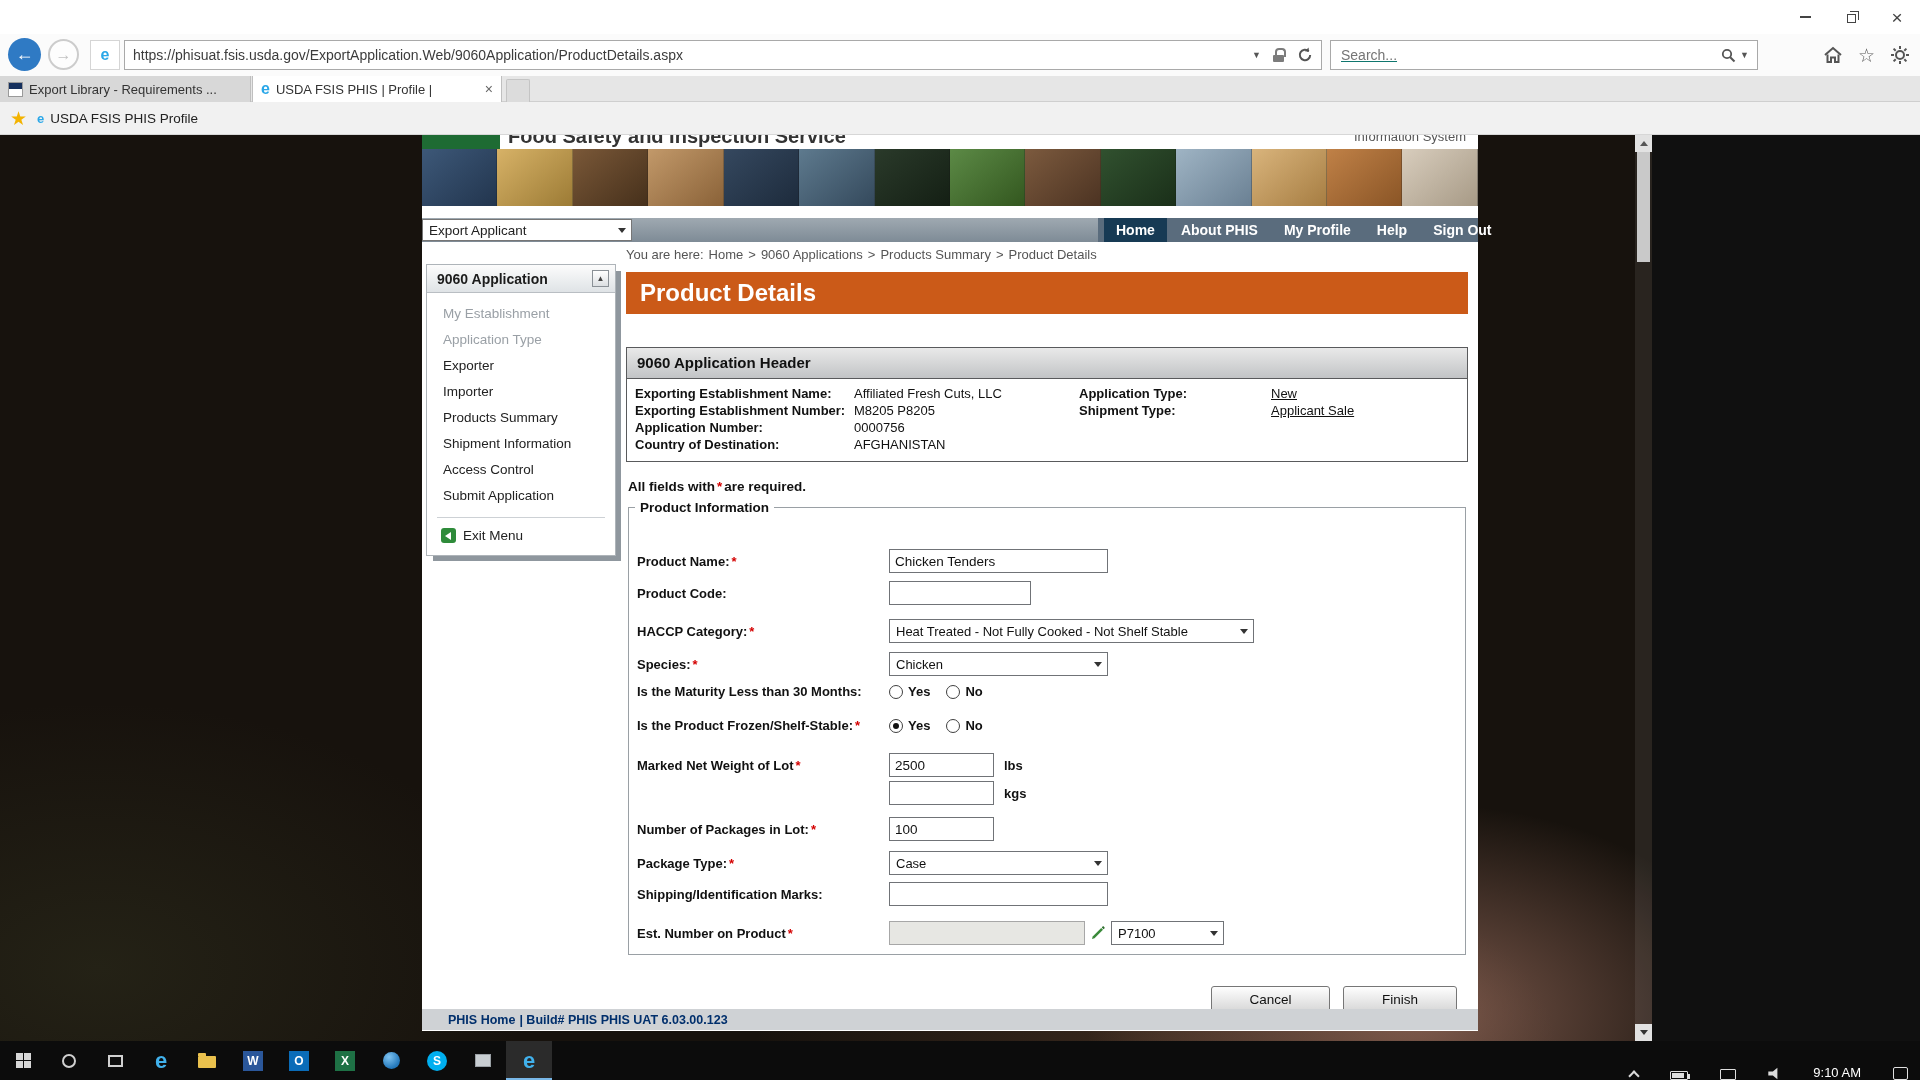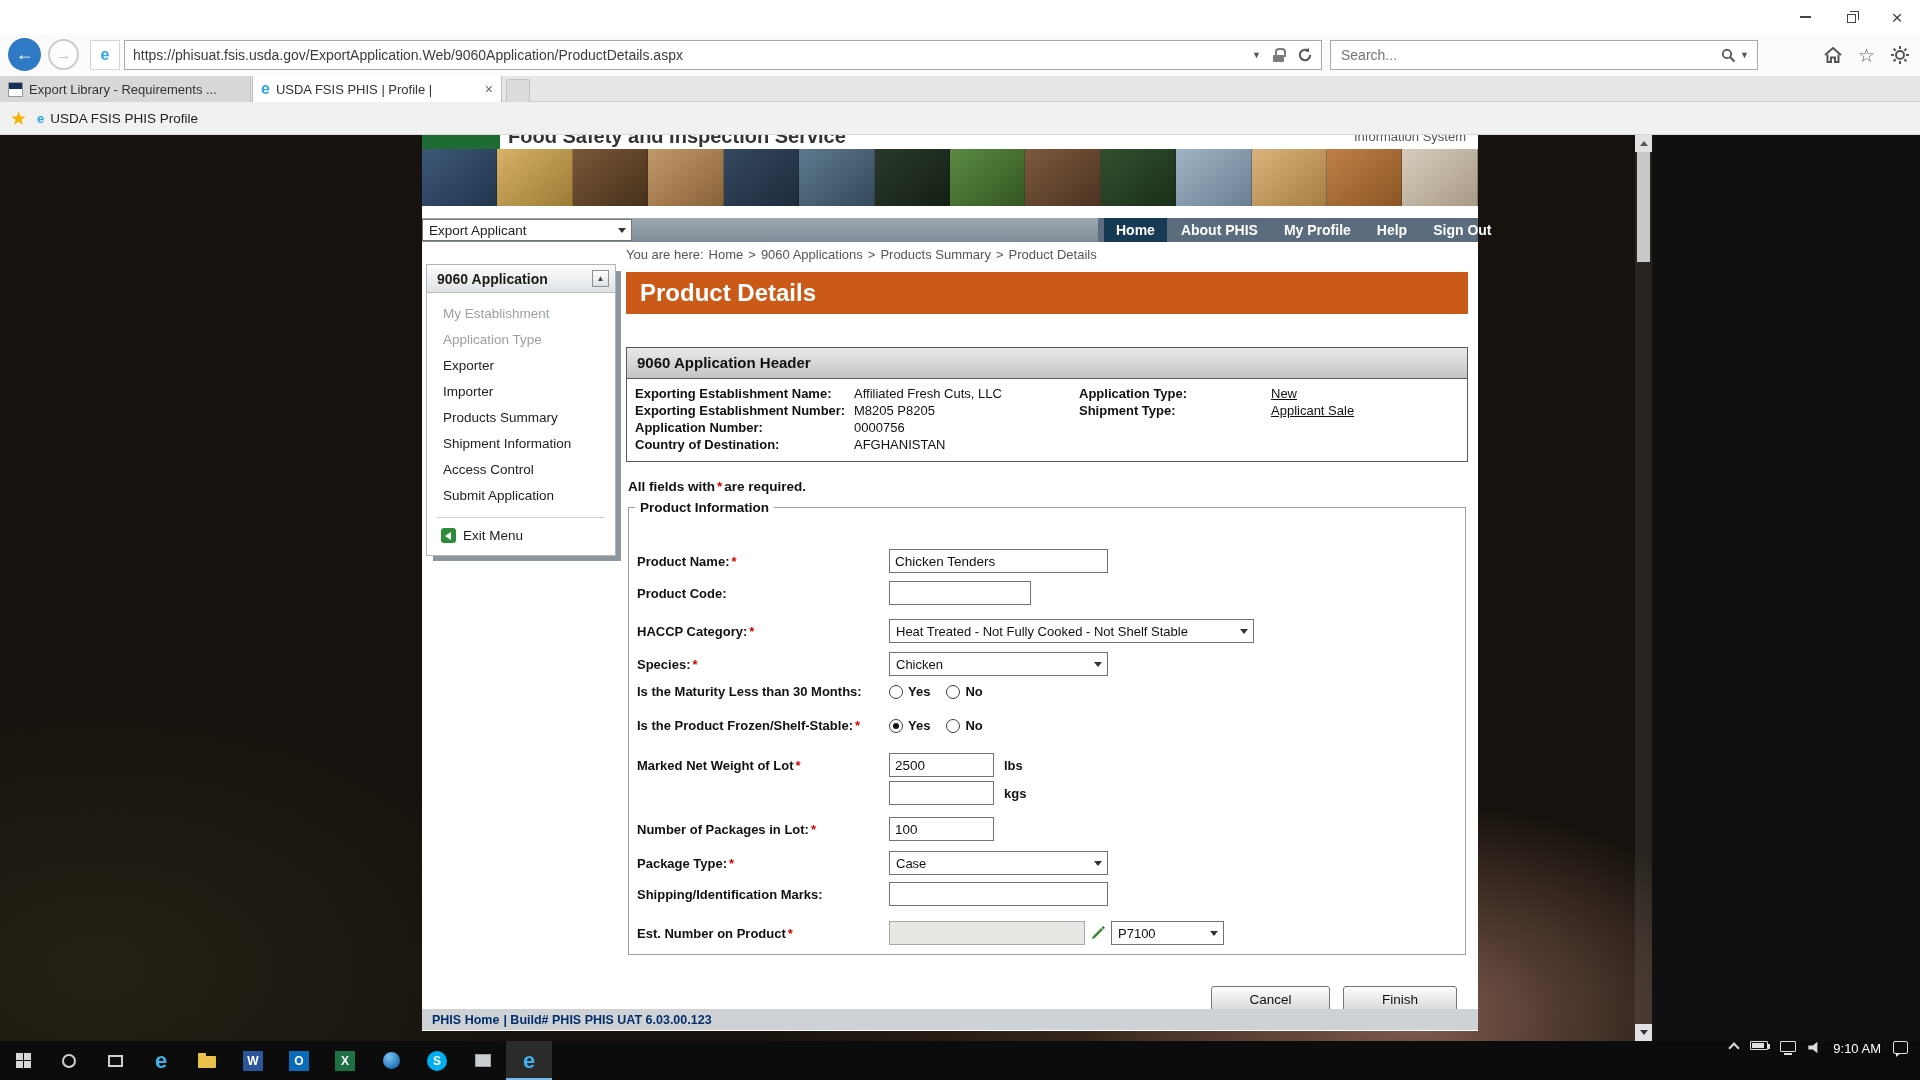--- a/index.html
+++ b/index.html
@@ -21,21 +21,21 @@
   .pageicon{position:absolute;left:90px;top:6px;width:30px;height:30px;border:1px solid #d5d5d5;background:#fff;display:flex;align-items:center;justify-content:center;}
   .e-icon{font-weight:bold;color:#2aa7e8;font-size:16px;line-height:1;}
   .urlfield{position:absolute;left:124px;top:6px;width:1198px;height:30px;background:#fff;border:1px solid #a9a9a9;display:flex;align-items:center;padding:0 8px;}
   .url-text{flex:1;font-size:14px;color:#3c3c3c;white-space:nowrap;overflow:hidden;}
   .url-icons{display:flex;align-items:center;gap:11px;}
   .mini-caret{font-size:9px;color:#555;}
   .lock{position:relative;width:14px;height:14px;}
   .lock::before{content:"";position:absolute;top:0;left:3px;width:7px;height:7px;border:2px solid #7c7c7c;border-bottom:none;border-radius:4px 4px 0 0;}
   .lock::after{content:"";position:absolute;bottom:0;left:1px;width:11px;height:7px;background:#7c7c7c;border-radius:1px;}
   .searchfield{position:absolute;left:1330px;top:6px;width:428px;height:30px;background:#fff;border:1px solid #a9a9a9;display:flex;align-items:center;padding:0 8px;}
-  .search-input{flex:1;border:none;outline:none;background:transparent;font-size:14px;color:#0f766e;font-family:inherit;}
+  .search-input{flex:1;border:none;outline:none;background:transparent;font-size:14px;color:#0f766e;font-family:inherit;text-decoration:underline;}
   .search-btn{display:flex;align-items:center;gap:4px;}
   .toolbar-icons{position:absolute;right:10px;top:6px;height:30px;display:flex;align-items:center;gap:15px;}
   .star-glyph{font-size:19px;color:#5a5a5a;line-height:1;}
 
   .tabsrow{position:absolute;top:76px;left:0;width:100%;height:26px;background:#e6e6e6;border-bottom:1px solid #cfcfcf;}
   .tab{position:absolute;top:0;height:26px;display:flex;align-items:center;gap:6px;padding:0 8px;font-size:13px;color:#333;}
   .tab1{left:0;width:251px;background:#d8d8d8;border-right:1px solid #bfbfbf;}
   .tab2{left:252px;width:250px;background:#ffffff;border-left:1px solid #bfbfbf;border-right:1px solid #bfbfbf;}
   .tab-label{flex:1;white-space:nowrap;overflow:hidden;}
   .tab-close{color:#666;font-size:14px;line-height:1;}
@@ -123,21 +123,21 @@
   .radio{width:14px;height:14px;border:1px solid #3f3f3f;border-radius:50%;background:#fff;display:inline-block;position:relative;flex:none;}
   .radio.checked::after{content:"";position:absolute;left:3px;top:3px;width:6px;height:6px;border-radius:50%;background:#111;}
   .radio-lbl{font-size:13px;font-weight:bold;color:#111;margin:0 16px 0 5px;}
   .unit{font-size:13px;font-weight:bold;color:#111;margin-left:10px;}
   .pencil{margin:0 6px;display:flex;}
 
   .btn-row{margin-top:31px;display:flex;justify-content:flex-end;gap:13px;padding-right:11px;}
   .btn{height:26px;min-width:114px;padding:0 10px;background:linear-gradient(#fefefe,#d7d7d7);border:1px solid #767676;border-radius:3px;font-weight:normal;font-size:13.5px;color:#111;display:flex;align-items:center;justify-content:center;}
   .btn.cancel{min-width:119px;}
 
-  .pfooter{position:absolute;left:0;top:874px;width:100%;height:21px;background:#cfd2d5;display:flex;align-items:center;padding-left:10px;font-size:12.5px;font-weight:bold;color:#002f6c;gap:4px;}
+  .pfooter{position:absolute;left:0;top:874px;width:100%;height:21px;background:#cfd2d5;display:flex;align-items:center;padding-left:26px;font-size:12.5px;font-weight:bold;color:#002f6c;gap:4px;}
 
   .vscroll{position:absolute;right:0;top:0;width:17px;height:906px;background:rgba(255,255,255,0.08);}
   .sb-up,.sb-down{position:absolute;left:0;width:17px;height:17px;background:#e2e2e2;display:flex;align-items:center;justify-content:center;}
   .sb-up{top:0;} .sb-down{bottom:0;}
   .sb-thumb{position:absolute;top:17px;left:2px;width:13px;height:110px;background:#c9c9c9;}
 
   
   .taskbar{position:absolute;left:0;top:1041px;width:100%;height:39px;background:#0c0c0c;display:flex;align-items:stretch;}
   .tb-cell{width:46px;display:flex;align-items:center;justify-content:center;}
   .tb-cell.active{background:rgba(255,255,255,0.13);box-shadow:inset 0 -2px 0 #79b8e8;}
@@ -146,21 +146,21 @@
   .ring{width:14px;height:14px;border:2px solid #d0d0d0;border-radius:50%;}
   .tview{width:15px;height:12px;border:2px solid #d0d0d0;}
   .tb-e{font-size:22px;font-weight:bold;color:#41b1ec;line-height:1;}
   .folder{width:18px;height:12px;background:#eac14d;border-radius:1px;position:relative;margin-top:3px;}
   .folder::before{content:"";position:absolute;top:-3px;left:0;width:8px;height:3px;background:#eac14d;border-radius:1px 1px 0 0;}
   .tile{width:20px;height:20px;color:#fff;font-weight:bold;font-size:12px;display:flex;align-items:center;justify-content:center;}
   .tile.word{background:#2b579a;} .tile.outlook{background:#0a6cb8;} .tile.excel{background:#1e7145;}
   .tile.skype{background:#00aff0;border-radius:50%;}
   .globe{width:17px;height:17px;border-radius:50%;background:radial-gradient(circle at 35% 30%, #7fc4f2, #2277bb 70%);}
   .grayapp{width:16px;height:13px;background:#c9ced2;border:1px solid #9aa0a5;}
-  .tray{margin-left:auto;display:flex;align-items:flex-start;gap:12px;padding-right:12px;}
+  .tray{margin-left:auto;display:flex;align-items:flex-end;gap:32px;padding-right:12px;}
   .chev{width:8px;height:8px;border-left:2px solid #dcdcdc;border-top:2px solid #dcdcdc;transform:rotate(45deg);margin-top:3px;}
   .batt{width:18px;height:9px;border:1px solid #dfdfdf;border-radius:1px;position:relative;}
   .batt::before{content:"";position:absolute;right:-3px;top:2px;width:2px;height:5px;background:#dfdfdf;}
   .batt::after{content:"";position:absolute;left:1px;top:1px;bottom:1px;width:12px;background:#dfdfdf;}
   .moni{width:16px;height:11px;border:1px solid #dfdfdf;border-radius:1px;position:relative;}
   .moni::after{content:"";position:absolute;left:3px;bottom:-4px;width:8px;height:2px;background:#dfdfdf;}
   .spk{width:13px;height:13px;background:#dcdcdc;clip-path:polygon(0 35%,35% 35%,70% 5%,70% 95%,35% 65%,0 65%);}
   .clock{color:#fff;font-size:13px;white-space:nowrap;}
   .bubble{width:15px;height:13px;border:1px solid #dfdfdf;border-radius:2px;position:relative;}
   .bubble::after{content:"";position:absolute;left:2px;bottom:-4px;width:0;height:0;border-top:4px solid #dfdfdf;border-right:5px solid transparent;}

